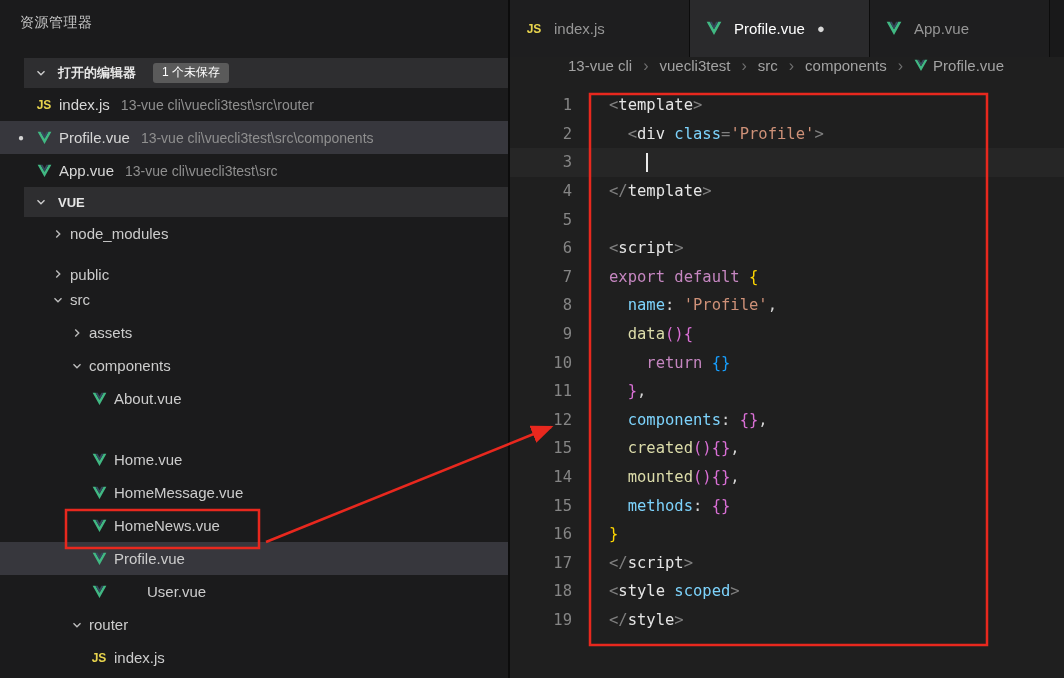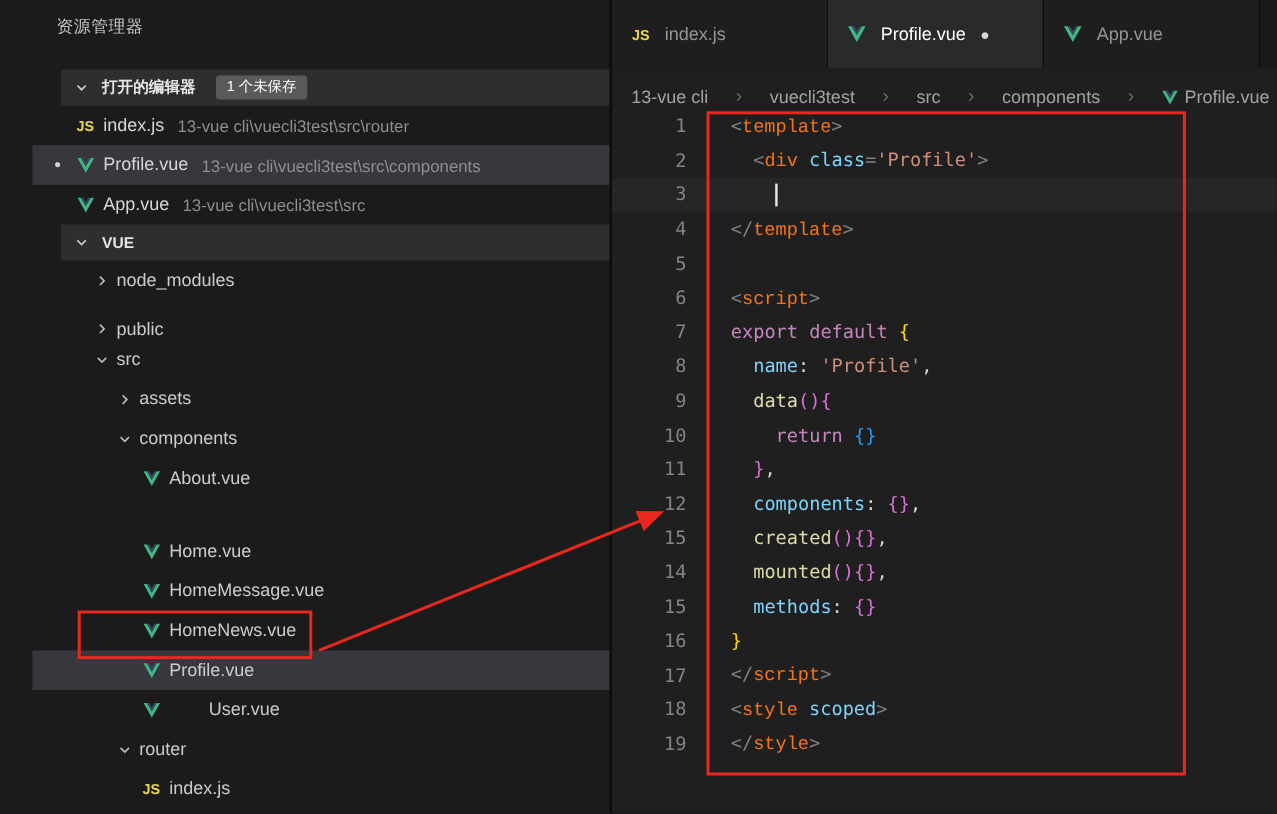--- a/index.html
+++ b/index.html
@@ -9,21 +9,21 @@
     background: #181818;
     font-family: "Liberation Sans", "DejaVu Sans", sans-serif;
     color: #cccccc;
     font-size: 15px;
   }
   .app { display: flex; width: 1064px; height: 678px; }
 
   
   .sidebar {
     width: 510px; flex: none; background: #1b1b1c;
-    border-right: 2px solid #0c0c0c; display: flex; flex-direction: column; overflow: hidden; padding-left: 27px;
+    border-right: 2px solid #0c0c0c; display: flex; flex-direction: column; overflow: hidden;
   }
   .sidebar-title {
     height: 58px; flex: none; display: flex; align-items: flex-start;
     padding: 14px 0 0 20px; font-size: 14px; color: #c5c5c5; letter-spacing: .5px;
   }
   .section-header {
     height: 30px; flex: none; display: flex; align-items: center; gap: 8px;
     background: #2e2e30; padding-left: 8px; font-size: 13px; font-weight: bold;
     color: #e6e6e6; cursor: pointer; margin-left: 24px;
   }
@@ -58,38 +58,38 @@
   .tabbar { height: 57px; flex: none; display: flex; background: #19191a; }
   .tab {
     width: 180px; flex: none; display: flex; align-items: center; gap: 8px;
     padding: 0 12px; font-size: 15px; color: #969696; background: #1e1e1f;
     border-right: 1px solid #0c0c0c; cursor: pointer; white-space: nowrap;
   }
   .tab.active { background: #2a2a2c; color: #ffffff; }
   .tab-dot { color: #d8d8d8; font-size: 13px; margin-left: 4px; }
 
   .breadcrumb {
-    height: 33px; flex: none; display: flex; align-items: flex-end; gap: 21px;
-    padding-left: 16px; font-size: 15px; color: #a3a3a3; white-space: nowrap;
+    height: 33px; flex: none; display: flex; align-items: flex-start; gap: 9px;
+    padding-left: 16px; font-size: 15px; color: #a3a3a3; white-space: nowrap; margin-left: 42px;
   }
   .crumb { display: flex; align-items: center; gap: 5px; cursor: pointer; }
   .crumb-sep { color: #6f6f6f; font-size: 16px; padding: 0 2px; }
 
   .code {
     flex: 1; overflow: hidden; padding-top: 1px;
     font-family: "DejaVu Sans Mono", "Liberation Mono", monospace; font-size: 15.5px;
   }
   .cline { height: 28.6px; display: flex; align-items: center; }
   .cline.current { background: #262626; }
   .lnum { width: 62px; flex: none; text-align: right; color: #858585; }
   .ltext { margin-left: 37px; white-space: pre; }
   .cursor { display: inline-block; width: 2px; height: 19px; background: #eaeaea; vertical-align: middle; }
 
   .tk-pun { color: #808080; }
-  .tk-tag { color: #f97316; font-family: Liberation Mono, monospace; }
+  .tk-tag { color: #e5e5e5; }
   .tk-attr { color: #7dd3fc; }
   .tk-str { color: #ce9178; }
   .tk-kw  { color: #c586c0; }
   .tk-fn  { color: #dcdcaa; }
   .tk-b1  { color: #ffd700; }
   .tk-b2  { color: #da70d6; }
   .tk-b3  { color: #179fff; }
   .tk-def { color: #d4d4d4; }
 
   

